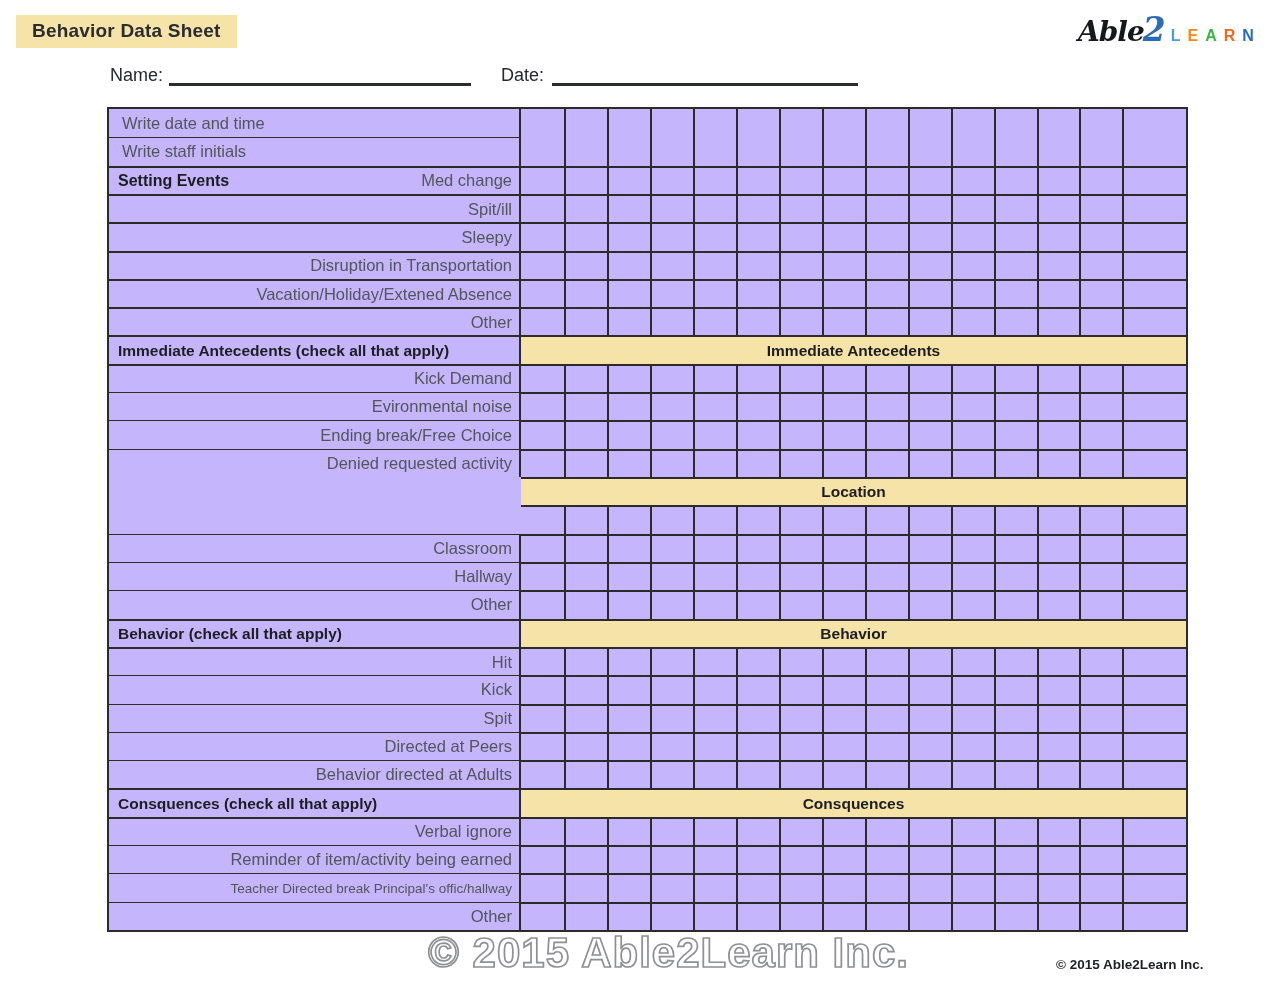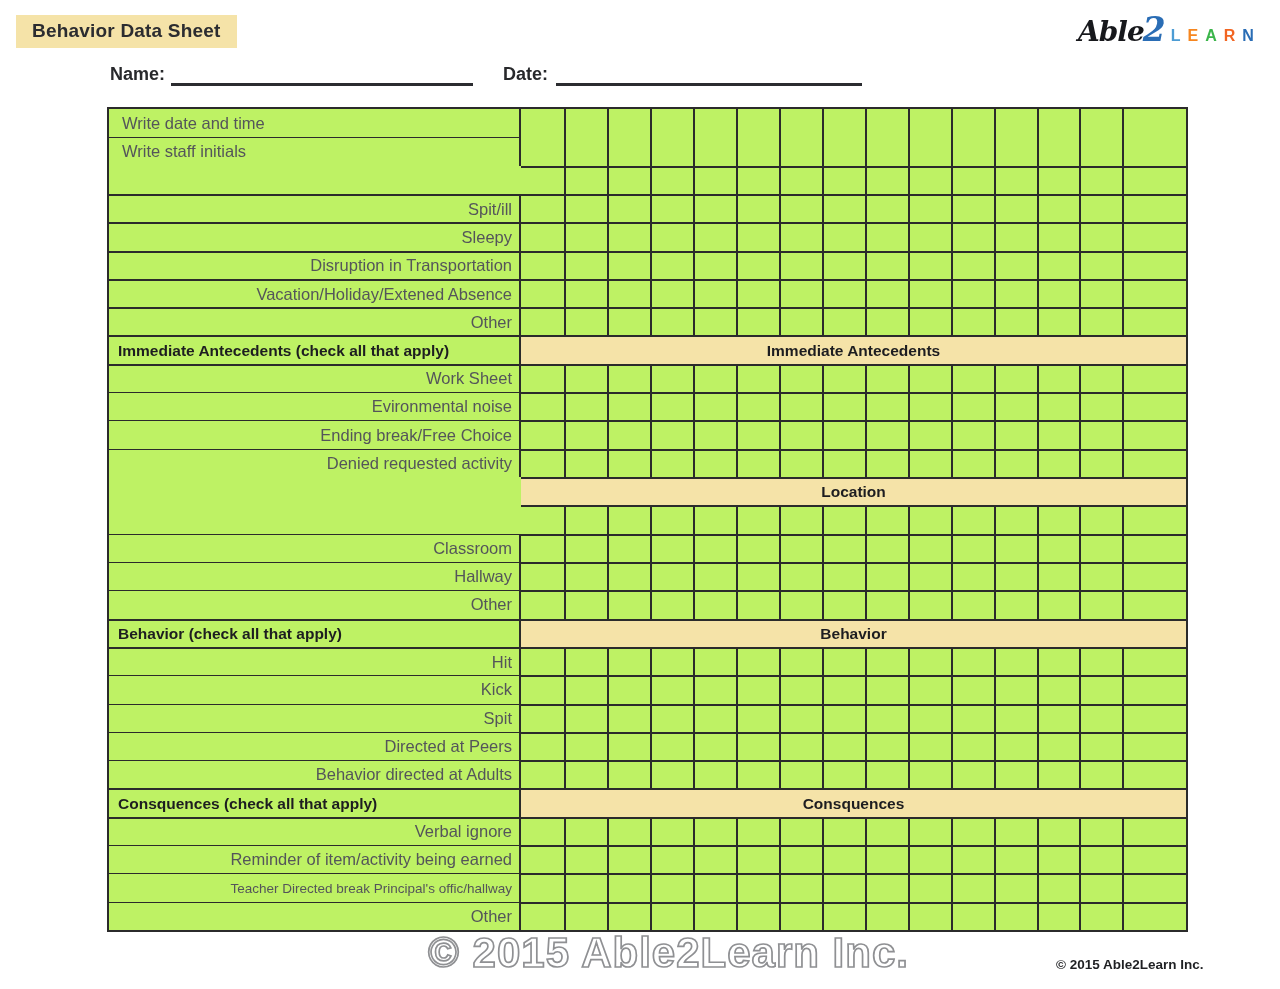--- a/index.html
+++ b/index.html
@@ -12,30 +12,30 @@
     position:absolute;left:16px;top:15px;background:#F5E3A8;
     padding:5px 16px 6px 16px;font-size:19px;font-weight:bold;color:#2b2c30;
     letter-spacing:.2px;
   }
   
   .logo{position:absolute;left:1078px;top:10px;display:flex;align-items:baseline;white-space:nowrap;}
   .logo .script{font-family:"DejaVu Serif", serif;font-style:italic;font-weight:bold;font-size:28px;color:#17181c;letter-spacing:-1px;}
   .logo .two{font-family:"DejaVu Serif", serif;font-style:italic;font-weight:bold;font-size:33px;color:#2A6DB5;margin-left:-1px;}
   .logo .learn{margin-left:5px;font-size:16px;font-weight:bold;letter-spacing:7px;}
   
-  .name-date{position:absolute;left:110px;top:64px;display:flex;align-items:flex-start;font-size:18px;font-weight:bold;color:#28292c;}
+  .name-date{position:absolute;left:110px;top:64px;display:flex;align-items:center;font-size:18px;font-weight:normal;color:#28292c;}
   .rule{display:inline-block;height:19px;border-bottom:3px solid #2b2c30;}
   .rule.name{width:302px;margin-left:6px;margin-right:30px;}
   .rule.date{width:306px;margin-left:8px;}
   
   .tbl{
     position:absolute;left:107px;top:107px;width:1081px;height:825px;
     display:grid;grid-template-columns:412px repeat(14,1fr) 1.48fr;
     grid-template-rows:repeat(29,1fr);
-    border:2px solid #2b2b2b;background:#bef264;box-sizing:border-box;
+    border:2px solid #2b2b2b;background:#c4b5fd;box-sizing:border-box;
   }
   .tbl > div{min-width:0;box-sizing:border-box;}
   .lab{
     grid-column:1;border-right:2px solid #2b2b2b;border-top:2px solid #2b2b2b;
     display:flex;align-items:center;justify-content:flex-end;
     padding:0 7px 0 9px;font-size:16.5px;color:#54555a;white-space:nowrap;overflow:hidden;
   }
   .lab.r0{border-top:none;}
   .lab.thin{border-top-width:1px;}
   .lab.left{justify-content:flex-start;padding-left:13px;}
@@ -88,20 +88,24 @@
     <div class="cell r0" style="grid-area: 1 / 8 / 3;"></div>
     <div class="cell r0" style="grid-area: 1 / 9 / 3;"></div>
     <div class="cell r0" style="grid-area: 1 / 10 / 3;"></div>
     <div class="cell r0" style="grid-area: 1 / 11 / 3;"></div>
     <div class="cell r0" style="grid-area: 1 / 12 / 3;"></div>
     <div class="cell r0" style="grid-area: 1 / 13 / 3;"></div>
     <div class="cell r0" style="grid-area: 1 / 14 / 3;"></div>
     <div class="cell r0" style="grid-area: 1 / 15 / 3;"></div>
     <div class="cell r0" style="grid-area: 1 / 16 / 3;"></div>
     <div class="lab thin left" style="grid-row: 2;">Write staff initials</div>
+    <div class="lab inline" style="grid-row: 3;">
+      <span class="sec-name">Setting Events</span>
+      <span class="sec-item">Med change</span>
+    </div>
     <div class="cell c1" style="grid-area: 3 / 2;"></div>
     <div class="cell" style="grid-area: 3 / 3;"></div>
     <div class="cell" style="grid-area: 3 / 4;"></div>
     <div class="cell" style="grid-area: 3 / 5;"></div>
     <div class="cell" style="grid-area: 3 / 6;"></div>
     <div class="cell" style="grid-area: 3 / 7;"></div>
     <div class="cell" style="grid-area: 3 / 8;"></div>
     <div class="cell" style="grid-area: 3 / 9;"></div>
     <div class="cell" style="grid-area: 3 / 10;"></div>
     <div class="cell" style="grid-area: 3 / 11;"></div>
@@ -185,21 +189,21 @@
     <div class="cell" style="grid-area: 8 / 9;"></div>
     <div class="cell" style="grid-area: 8 / 10;"></div>
     <div class="cell" style="grid-area: 8 / 11;"></div>
     <div class="cell" style="grid-area: 8 / 12;"></div>
     <div class="cell" style="grid-area: 8 / 13;"></div>
     <div class="cell" style="grid-area: 8 / 14;"></div>
     <div class="cell" style="grid-area: 8 / 15;"></div>
     <div class="cell" style="grid-area: 8 / 16;"></div>
     <div class="lab sec" style="grid-row: 9;">Immediate Antecedents (check all that apply)</div>
     <div class="band" style="grid-row: 9;">Immediate Antecedents</div>
-    <div class="lab" style="grid-row: 10;">Work Sheet</div>
+    <div class="lab" style="grid-row: 10;">Kick Demand</div>
     <div class="cell c1" style="grid-area: 10 / 2;"></div>
     <div class="cell" style="grid-area: 10 / 3;"></div>
     <div class="cell" style="grid-area: 10 / 4;"></div>
     <div class="cell" style="grid-area: 10 / 5;"></div>
     <div class="cell" style="grid-area: 10 / 6;"></div>
     <div class="cell" style="grid-area: 10 / 7;"></div>
     <div class="cell" style="grid-area: 10 / 8;"></div>
     <div class="cell" style="grid-area: 10 / 9;"></div>
     <div class="cell" style="grid-area: 10 / 10;"></div>
     <div class="cell" style="grid-area: 10 / 11;"></div>

